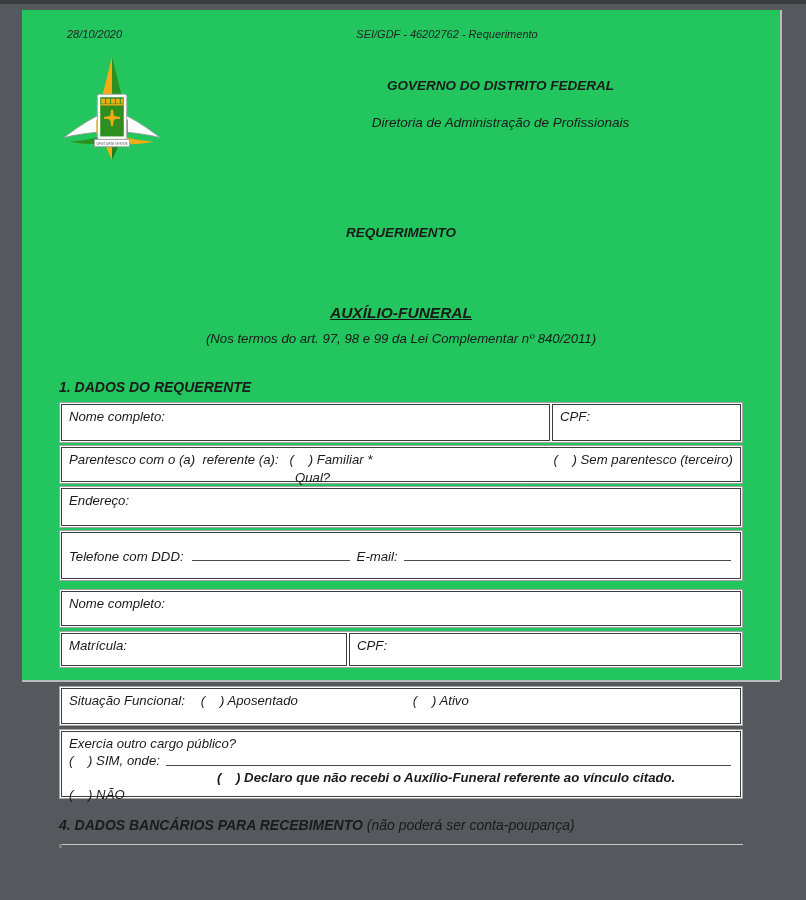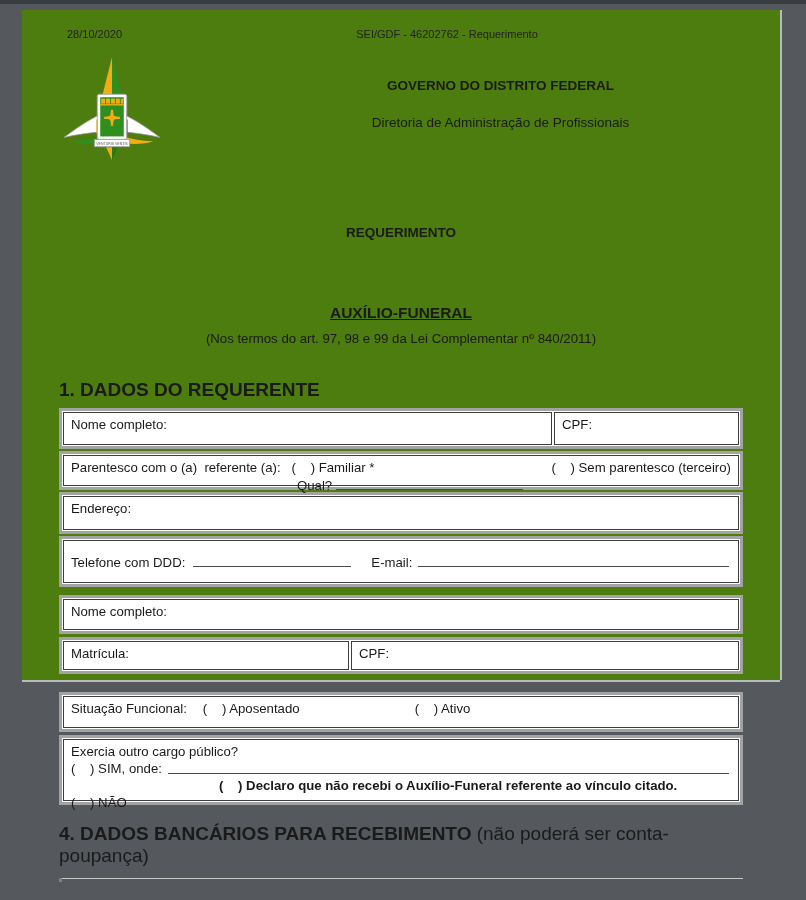--- a/index.html
+++ b/index.html
@@ -6,51 +6,52 @@
   body{
     width:806px;height:900px;overflow:hidden;
     background:#55585c;
     font-family:"Liberation Sans", sans-serif;
     color:#1a1a1a;
     position:relative;
   }
   .top-shade{position:absolute;top:0;left:0;width:806px;height:4px;background:#3a3d40;}
   .page{
     position:absolute;left:22px;top:10px;width:758px;height:670px;
-    background:#4d7c0f;
+    background:#22c55e;
     box-shadow:2px 0 0 #b9babc, 0 2px 0 #b9babc;
     box-sizing:border-box;
     padding:0 37px;
+    font-style:italic;
   }
   .bt{white-space:pre-wrap;}
   
   .vhead{display:flex;align-items:flex-start;margin:0 -14px;padding-top:18px;font-size:11px;color:#222;}
   .vhead .d{width:140px;padding-left:22px;box-sizing:border-box;}
   .vhead .ref{flex:1;text-align:center;}
   .vhead .sp{width:48px;}
   
   .lhead{display:flex;margin-top:17px;gap:9px;}
   .logo-wrap{width:190px;}
   .logo{margin-left:4px;}
   .lh-text{flex:1;text-align:center;padding-top:21px;}
   .org{font-weight:bold;font-size:13.5px;}
   .dept{font-size:13.5px;margin-top:22px;}
   .reqline{font-size:13.5px;margin-top:8px;padding-left:4px;}
   .doc-title{text-align:center;font-weight:bold;font-size:13.5px;margin-top:60px;}
   .subject{text-align:center;font-weight:bold;font-size:15.5px;margin-top:64px;}
   .subject span{text-decoration:underline;}
   .legal{text-align:center;font-size:13.2px;margin-top:9px;}
-  .sec-h{font-size:19px;font-weight:bold;margin-top:33px;}
+  .sec-h{font-size:14px;font-weight:bold;margin-top:33px;}
   .sec-h.s2{margin-top:11px;}
   .sec-h.s3{margin-top:11px;}
   .sec-h .reg{font-weight:normal;}
   
   .tbl{margin-top:7px;}
   .t{
-    border:3px solid #a3a3a3;background:#fff;
+    border:1px solid #a3a3a3;background:#fff;
     padding:1px;display:flex;gap:2px;
     box-sizing:border-box;margin-bottom:2px;
   }
   .c{
     border:1.5px solid #3b3d3f;
     padding:3px 7px;font-size:13.2px;line-height:17px;
     box-sizing:border-box;flex:1;
   }
   .c.fix1{flex:0 0 489px;}
   .c.fix2{flex:0 0 286px;}
@@ -58,21 +59,21 @@
   .h37{height:37px;} .h40{height:40px;} .h70{height:70px;}
   .vcent{display:flex;align-items:center;}
   .split{display:flex;justify-content:space-between;}
   .blank{display:inline-block;border-bottom:1px solid #4a4a4a;height:13px;vertical-align:baseline;}
   .indent-qual{padding-left:226px;}
   .indent-decl{padding-left:148px;font-weight:bold;}
   .sit-apos{margin-left:16px;}
   .sit-ativo{margin-left:115px;}
   .tel-line{display:flex;align-items:baseline;width:100%;}
   .tel-line .blank1{width:158px;margin-left:8px;}
-  .tel-line .email{margin-left:20px;}
+  .tel-line .email{margin-left:7px;}
   .tel-line .blank2{flex:1;margin-left:6px;margin-right:2px;}
   .sim-line{display:flex;align-items:flex-start;}
   .sim-line .blank{flex:1;margin-left:6px;margin-right:2px;}
   .next-table-mark{margin-top:11px;height:4px;border-top:1px solid #c9c9c9;position:relative;}
   .next-table-mark .corner{position:absolute;left:0;top:-1px;width:3px;height:4px;background:#7d7f81;}
 </style>
 </head>
 <body>
 
 <div class="top-shade"></div>

